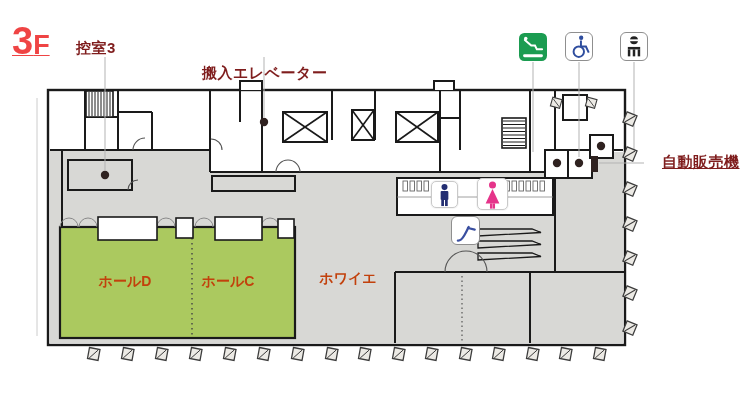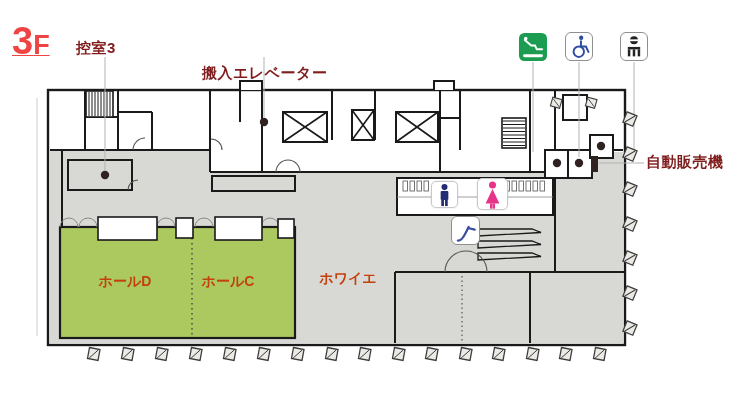--- a/index.html
+++ b/index.html
@@ -190,21 +190,21 @@
       <use href="#door-flag" transform="translate(549,107) rotate(-85) scale(0.85)"></use>
       <use href="#door-flag" transform="translate(584,107) rotate(-85) scale(0.85)"></use>
     </g>
   </svg>
 
   <div class="floor-label">
     <span class="num">3</span><span class="suf">F</span>
   </div>
   <div class="lbl" style="left:76px;top:39px;">控室3</div>
   <div class="lbl" style="left:202px;top:39px;margin-top:25px;">搬入エレベーター</div>
-  <div class="lbl" style="left:646px;top:153px;">自動販売機</div>
+  <div class="lbl" style="left:662px;top:153px;text-decoration:underline;">自動販売機</div>
   <div class="hall-lbl" style="left:93px;top:273px;">ホールD</div>
   <div class="hall-lbl" style="left:196px;top:273px;">ホールC</div>
   <div class="hall-lbl" style="left:316px;top:270px;">ホワイエ</div>
 
   <div class="tile naked" style="left:519px;top:33px;width:28px;height:28px;">
     <svg viewBox="0 0 24 24">
       <rect width="24" height="24" rx="4.5" fill="#1b9c51"></rect>
       <rect x="3.5" y="18.2" width="17" height="2.6" rx="1.2" fill="#ffffff"></rect>
       <path d="M5,6 l5.5,4.8 h3.2 l1.6,3.2 h4.5" stroke="#ffffff" stroke-width="1.7" fill="none" stroke-linecap="round"></path>
       <circle cx="5.8" cy="4.8" r="1.5" fill="#ffffff"></circle>

